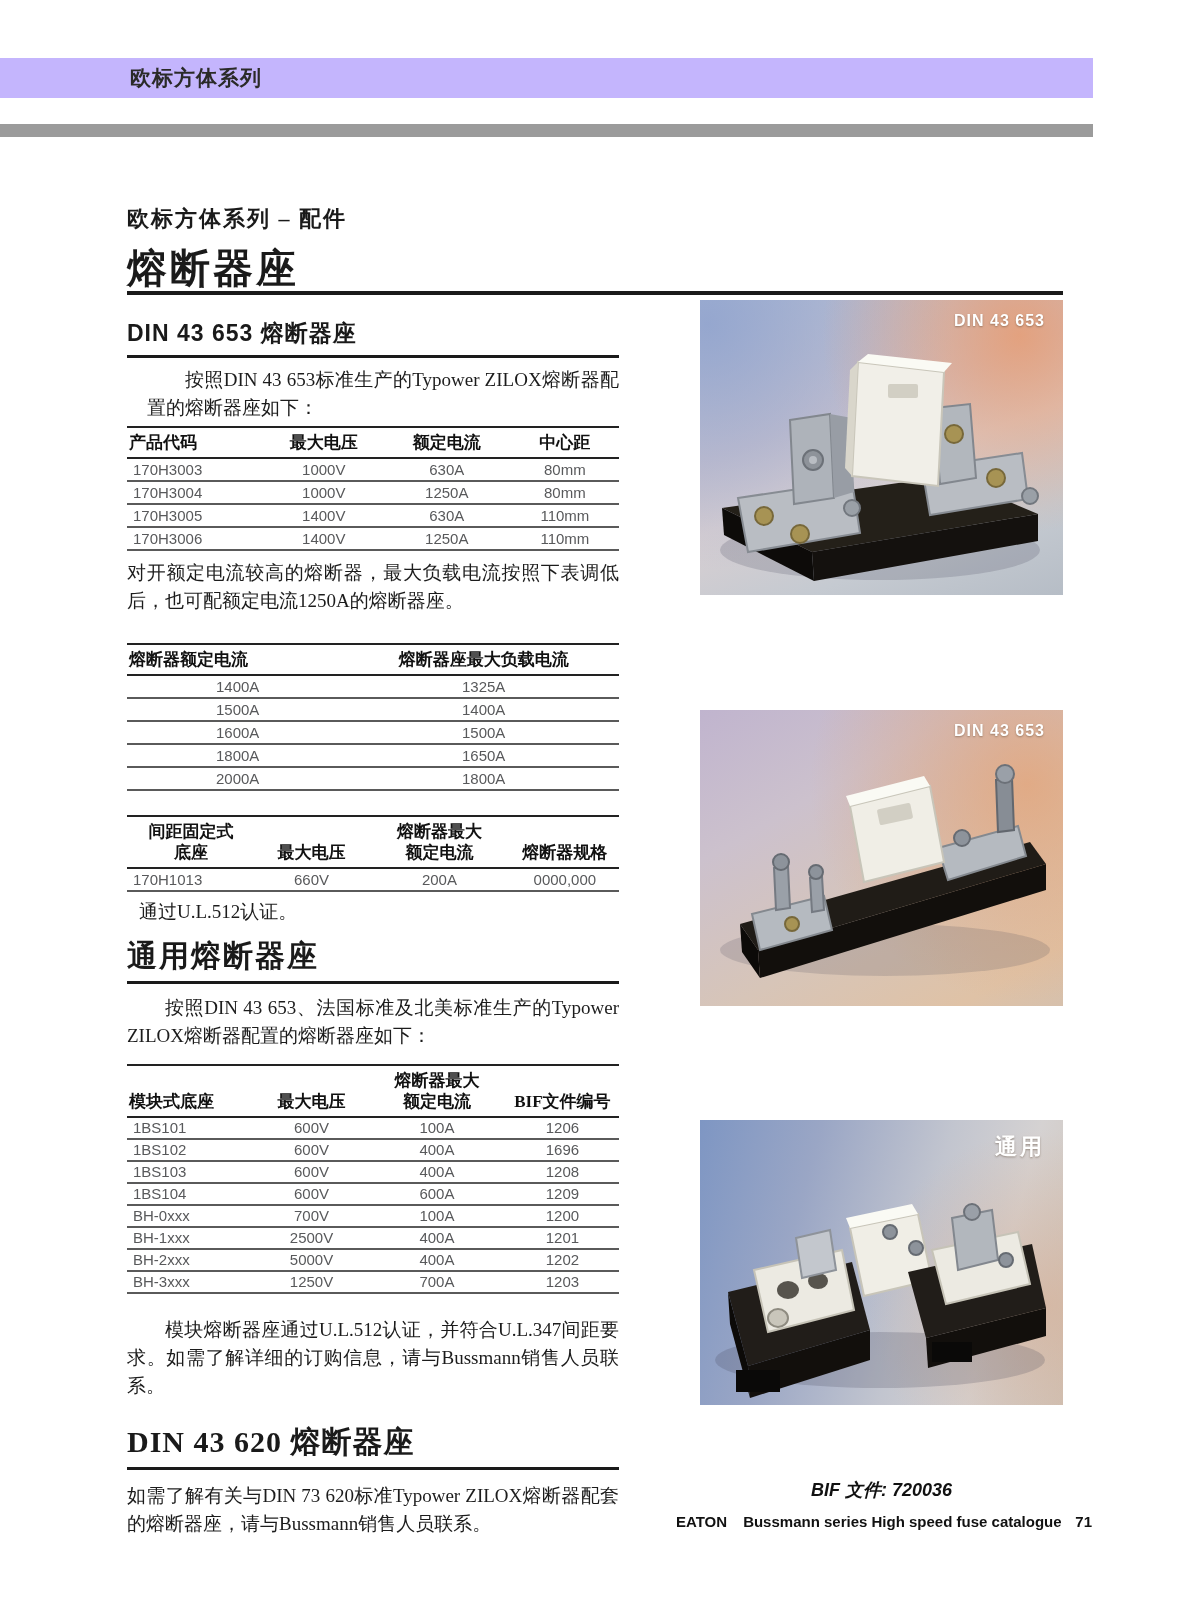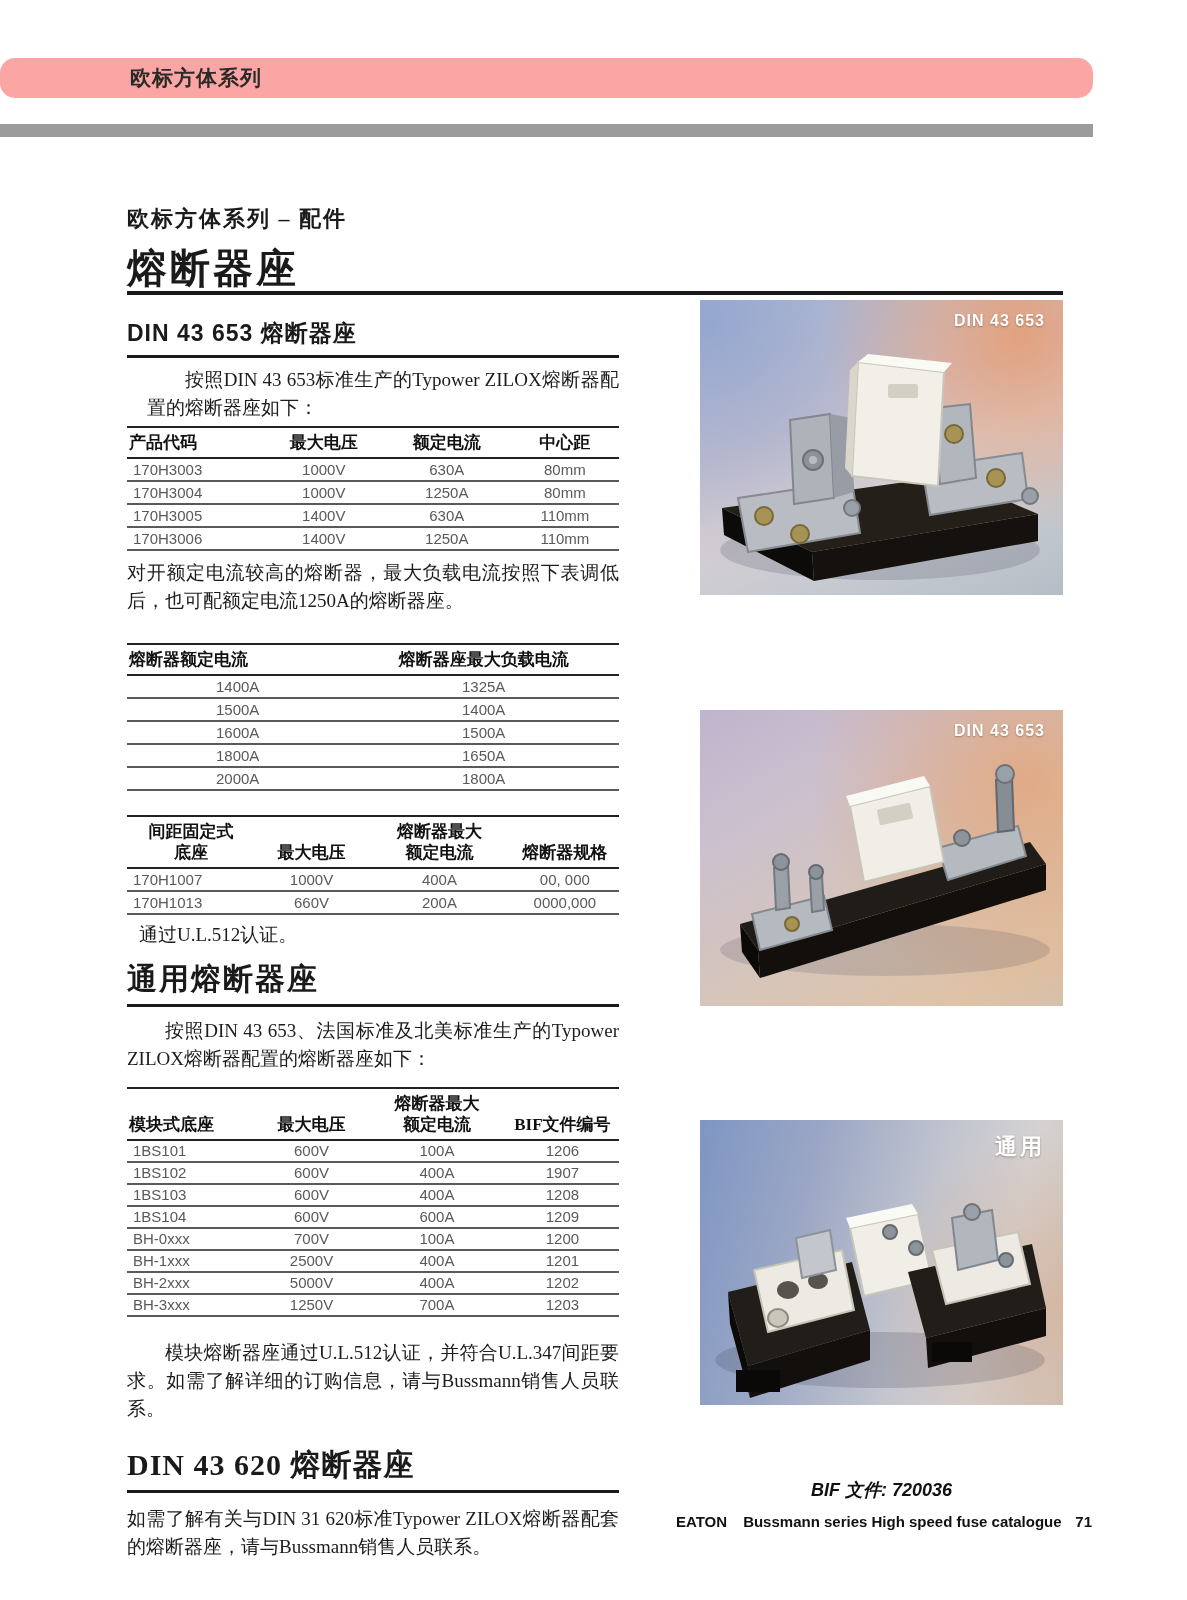--- a/index.html
+++ b/index.html
@@ -3,21 +3,21 @@
 <meta charset="utf-8">
 <style>
   * { margin:0; padding:0; box-sizing:border-box; }
   html,body { background:#e8e8e8; }
   body { font-family:"Liberation Serif","DejaVu Serif",serif; }
   #page {
     position:relative; width:1187px; height:1600px; background:#ffffff;
     margin:0 auto; overflow:hidden;
   }
   
-  .banner { position:absolute; left:0; top:58px; width:1093px; height:40px; background:#fca5a5;border-radius:15px; }
+  .banner { position:absolute; left:0; top:58px; width:1093px; height:40px; background:#c4b5fd; }
   .banner-text {
     margin-left:130px; line-height:40px; font-family:"Liberation Sans","DejaVu Sans",sans-serif;
     font-weight:bold; font-size:21px; color:#2a2a28; letter-spacing:1px;
   }
   .graybar { position:absolute; left:0; top:124px; width:1093px; height:13px; background:#9b9b9b; }
 
   
   .full-rule { position:absolute; left:127px; top:291px; width:936px; height:4px; background:#1a1a1a; }
 
   
@@ -216,26 +216,20 @@
             <th class="a-c">间距固定式
 底座</th>
             <th class="a-c">最大电压</th>
             <th class="a-c">熔断器最大
 额定电流</th>
             <th class="a-c">熔断器规格</th>
           </tr>
         </thead>
         <tbody>
           <tr>
-            <td class="a-l">170H1007</td>
-            <td class="a-c">1000V</td>
-            <td class="a-c">400A</td>
-            <td class="a-c">00, 000</td>
-          </tr>
-          <tr>
             <td class="a-l">170H1013</td>
             <td class="a-c">660V</td>
             <td class="a-c">200A</td>
             <td class="a-c">0000,000</td>
           </tr>
         </tbody>
       </table>
 
     <p class="body-text ul-note">通过U.L.512认证。</p>
 
@@ -262,21 +256,21 @@
           <tr>
             <td class="a-l">1BS101</td>
             <td class="a-c">600V</td>
             <td class="a-c">100A</td>
             <td class="a-c">1206</td>
           </tr>
           <tr>
             <td class="a-l">1BS102</td>
             <td class="a-c">600V</td>
             <td class="a-c">400A</td>
-            <td class="a-c">1907</td>
+            <td class="a-c">1696</td>
           </tr>
           <tr>
             <td class="a-l">1BS103</td>
             <td class="a-c">600V</td>
             <td class="a-c">400A</td>
             <td class="a-c">1208</td>
           </tr>
           <tr>
             <td class="a-l">1BS104</td>
             <td class="a-c">600V</td>
@@ -306,21 +300,21 @@
             <td class="a-c">1250V</td>
             <td class="a-c">700A</td>
             <td class="a-c">1203</td>
           </tr>
         </tbody>
       </table>
 
     <p class="body-text indent p-note2">模块熔断器座通过U.L.512认证，并符合U.L.347间距要求。如需了解详细的订购信息，请与Bussmann销售人员联系。</p>
 
     <h2 class="h-serif h-din620">DIN 43 620 熔断器座</h2>
-    <p class="body-text p-note3">如需了解有关与DIN 31 620标准Typower ZILOX熔断器配套的熔断器座，请与Bussmann销售人员联系。</p>
+    <p class="body-text p-note3">如需了解有关与DIN 73 620标准Typower ZILOX熔断器配套的熔断器座，请与Bussmann销售人员联系。</p>
   </div>
 
   <figure class="photo photo-1">
     <svg width="363" height="295" viewBox="0 0 363 295">
       <ellipse cx="180" cy="250" rx="160" ry="30" fill="rgba(70,70,90,0.20)"></ellipse>
       <polygon points="22,208 248,176 338,214 112,252" fill="#242019"></polygon>
       <polygon points="112,252 338,214 338,241 114,281" fill="#14110e"></polygon>
       <polygon points="22,208 112,252 114,281 24,235" fill="#0d0b09"></polygon>
       <polygon points="38,198 152,181 160,233 48,252" fill="#b9bdc3" stroke="#878c93" stroke-width="2"></polygon>
       <polygon points="90,120 130,114 134,198 94,204" fill="#aeb3ba" stroke="#82878e" stroke-width="2"></polygon>

